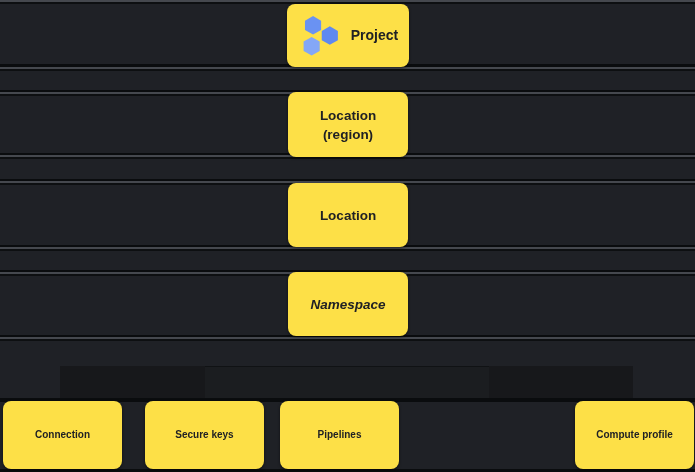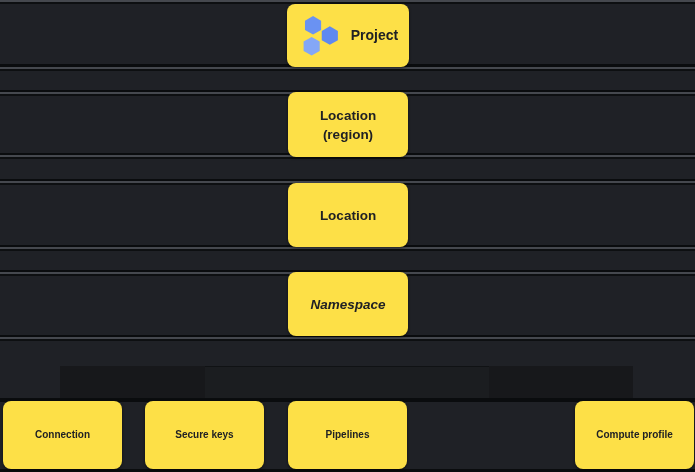--- a/index.html
+++ b/index.html
@@ -62,21 +62,21 @@
   .card-instance{left:288px;top:183px;width:120px;height:64px;font-size:13.5px;}
   .card-namespace{left:288px;top:272px;width:120px;height:64px;font-size:13.5px;font-style:italic;}
   .leaf{
     top:401px;height:68px;width:119px;
     font-size:10px;
     padding:0 4px;
     line-height:18px;
   }
   .leaf-0{left:3px;}
   .leaf-1{left:145px;text-align:center;}
-  .leaf-2{left:288px;}
+  .leaf-2{left:280px;}
   .leaf-3{left:432px;font-size:13px;}
   .leaf-4{left:575px;}
   .hex-icon{display:block;flex:0 0 auto;}
 </style>
 </head>
 <body>
 
 <div class="stage">
 
   <div class="band band-b1"></div>

